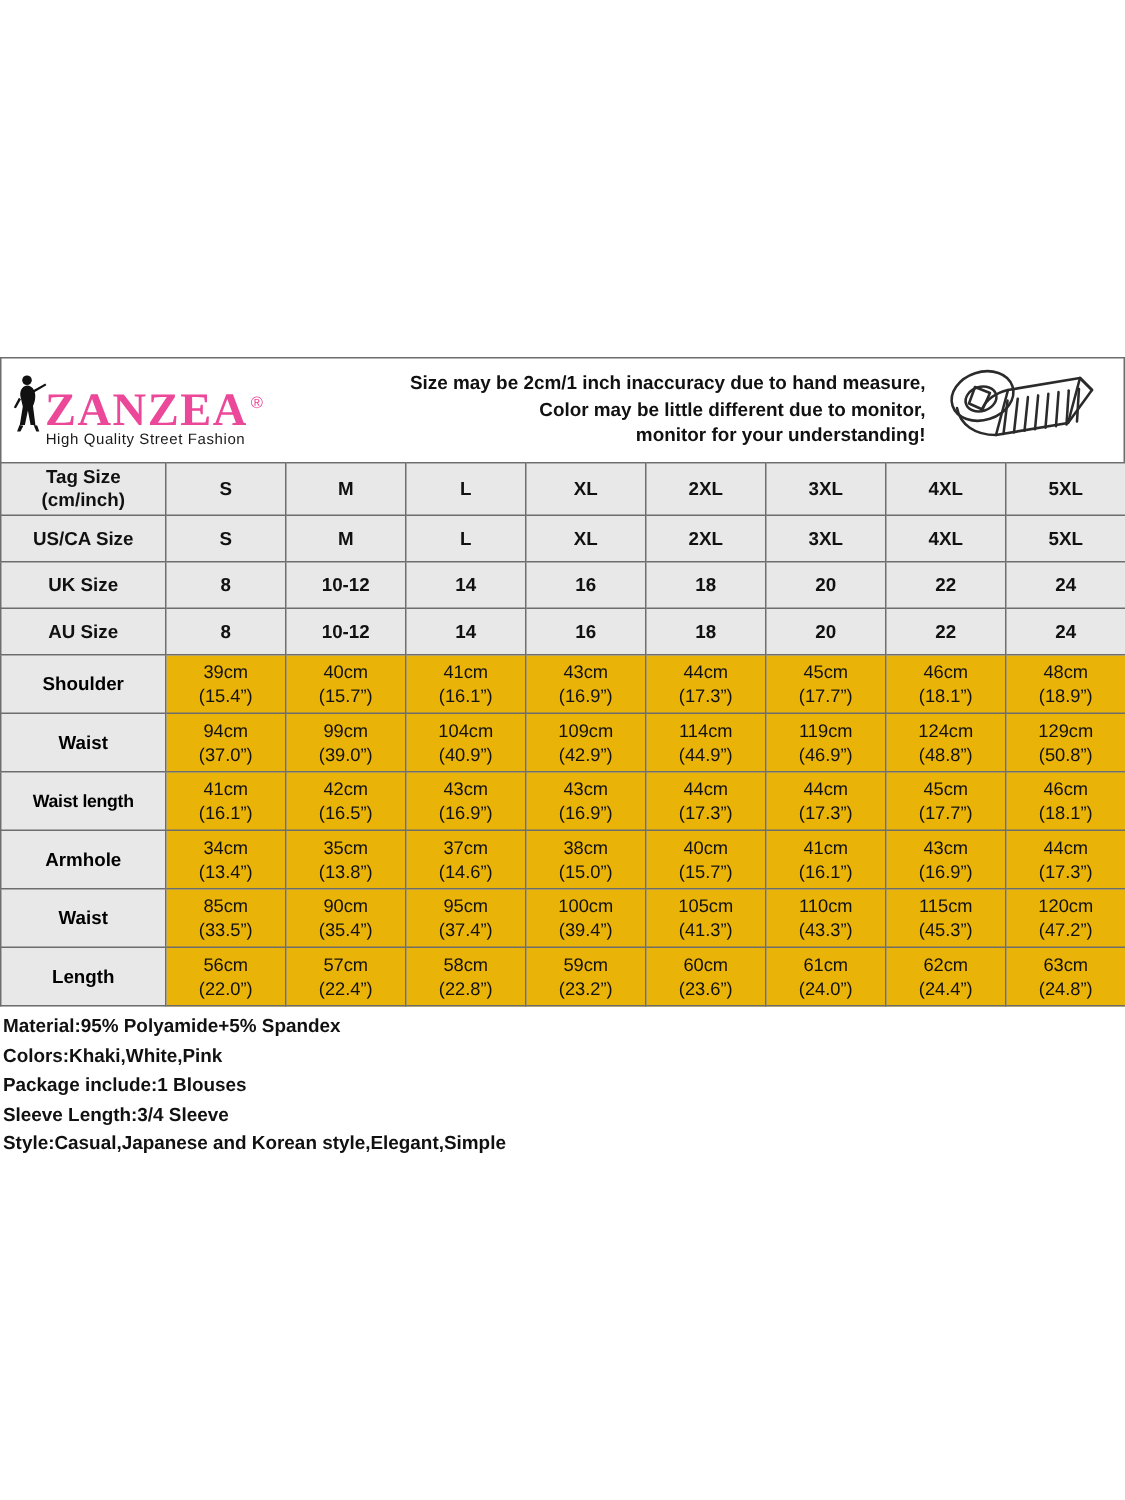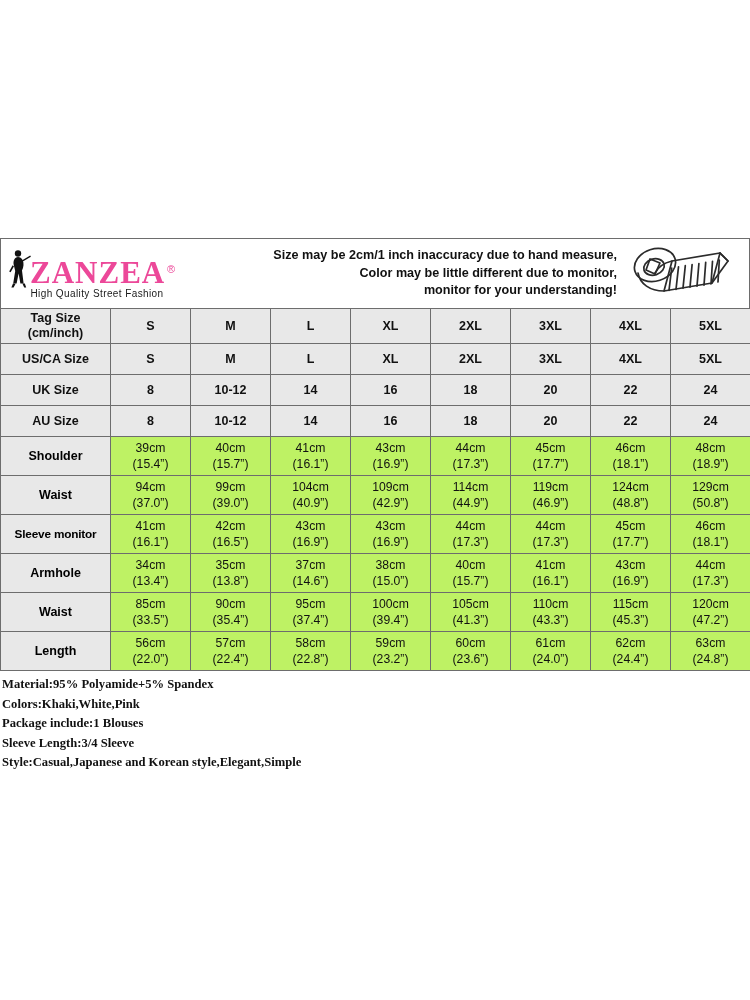--- a/index.html
+++ b/index.html
@@ -127,34 +127,33 @@
   tr.head-row td {
     background: #e8e8e8;
     font-weight: bold;
     font-size: 12.5px;
     height: 30px;
     color: #111111;
   }
   tr.head-row.tall td { height: 34px; }
 
   tr.data-row td.value {
-    background: #bef264;
+    background: #eab308;
     font-size: 12.2px;
     font-weight: normal;
     height: 38px;
     line-height: 16px;
     color: #111111;
   }
   .v-cm { display: block; }
   .v-in { display: block; }
 
   
   .details {
     padding: 4px 0 0 2px;
-    font-family: Liberation Serif, serif;
   }
   .details .line {
     font-size: 12.6px;
     font-weight: bold;
     line-height: 19.5px;
     color: #111111;
     white-space: nowrap;
   }
 </style>
 </head>
@@ -345,21 +344,21 @@
           <span class="v-cm">124cm</span>
           <span class="v-in">(48.8”)</span>
         </td>
         <td class="value">
           <span class="v-cm">129cm</span>
           <span class="v-in">(50.8”)</span>
         </td>
       </tr>
 
       <tr class="data-row">
-        <td class="rowlabel tight">Sleeve monitor</td>
+        <td class="rowlabel tight">Waist length</td>
         <td class="value">
           <span class="v-cm">41cm</span>
           <span class="v-in">(16.1”)</span>
         </td>
         <td class="value">
           <span class="v-cm">42cm</span>
           <span class="v-in">(16.5”)</span>
         </td>
         <td class="value">
           <span class="v-cm">43cm</span>

